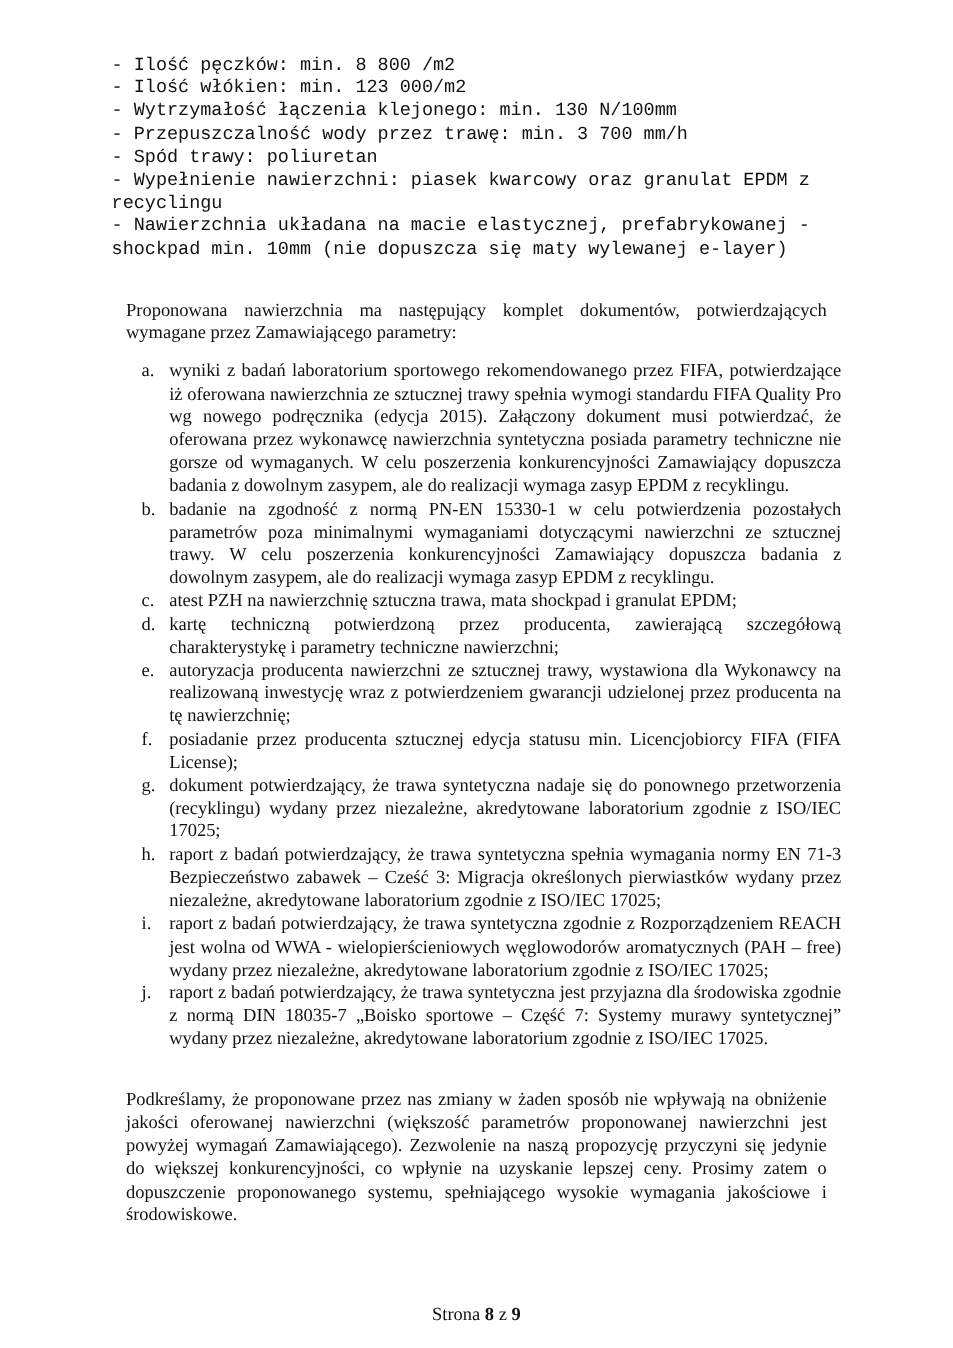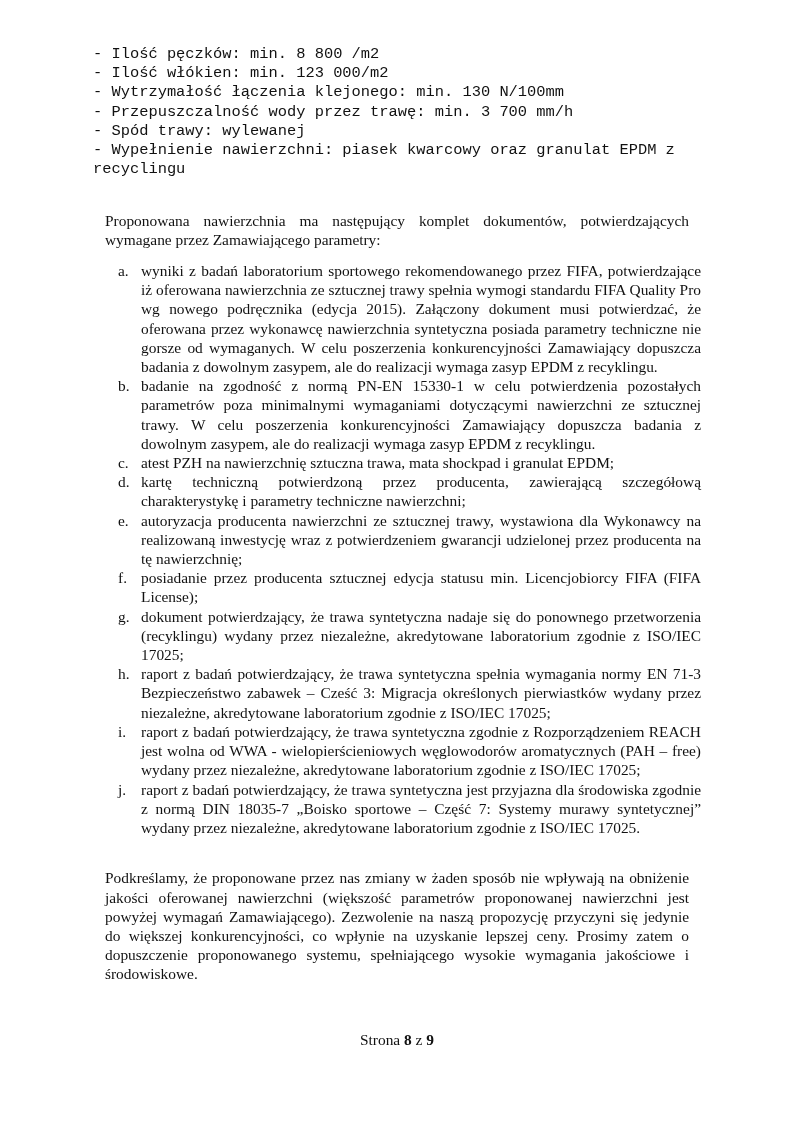--- a/index.html
+++ b/index.html
@@ -11,36 +11,37 @@
   .page { position: absolute; left: 93px; top: 45px; width: 608px; }
   .spec-list { margin: 0; padding: 0; list-style: none; }
   .spec-list li { line-height: 19.2px; margin: 0; font-family: Liberation Mono, monospace; }
   .para { line-height: 19.2px; text-align: justify; margin: 12px; }
   .gap { height: 19.2px; }
   .docs-list { margin: 0; padding: 0; list-style: none; }
   .docs-list li { display: flex; line-height: 19.2px; }
   .docs-list .marker { width: 48px; flex: 0 0 48px; text-align: left; padding-left: 25px; box-sizing: border-box; }
   .docs-list .text { flex: 1; text-align: justify; }
   .footer {
-    position: absolute; left: 0; width: 794px; top: 1030px;
+    position: absolute; left: 0; width: 794px; top: 1086px;
     text-align: center; font-size: 15.4px; line-height: 19px;
   }
   .footer b { font-weight: bold; }
 </style>
 </head>
 <body>
 
 <div class="page">
   <ul class="spec-list">
     <li>- Ilość pęczków: min. 8 800 /m2</li>
     <li>- Ilość włókien: min. 123 000/m2</li>
     <li>- Wytrzymałość łączenia klejonego: min. 130 N/100mm</li>
     <li>- Przepuszczalność wody przez trawę: min. 3 700 mm/h</li>
-    <li>- Spód trawy: wylewanej</li>
+    <li>- Spód trawy: poliuretan</li>
     <li>- Wypełnienie nawierzchni: piasek kwarcowy oraz granulat EPDM z recyclingu</li>
+    <li>- Nawierzchnia układana na macie elastycznej, prefabrykowanej - shockpad min. 10mm (nie dopuszcza się maty wylewanej e-layer)</li>
   </ul>
 
   <div class="gap"></div>
 
   <p class="para">Proponowana nawierzchnia ma następujący komplet dokumentów, potwierdzających wymagane przez Zamawiającego parametry:</p>
 
   <ol class="docs-list">
     <li>
       <span class="marker">a.</span>
       <span class="text">wyniki z badań laboratorium sportowego rekomendowanego przez FIFA,  potwierdzające iż oferowana nawierzchnia ze sztucznej trawy spełnia wymogi standardu FIFA Quality Pro wg nowego podręcznika (edycja 2015). Załączony dokument musi potwierdzać, że oferowana przez wykonawcę nawierzchnia syntetyczna posiada parametry techniczne nie gorsze od wymaganych. W celu poszerzenia konkurencyjności Zamawiający dopuszcza badania z dowolnym zasypem, ale do realizacji wymaga zasyp EPDM z recyklingu.</span>

